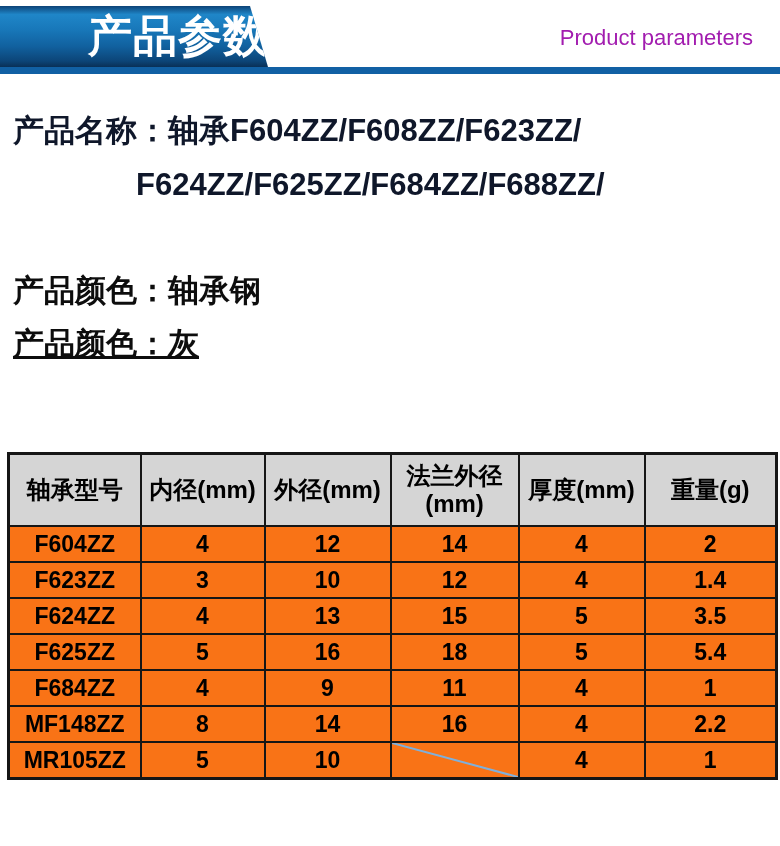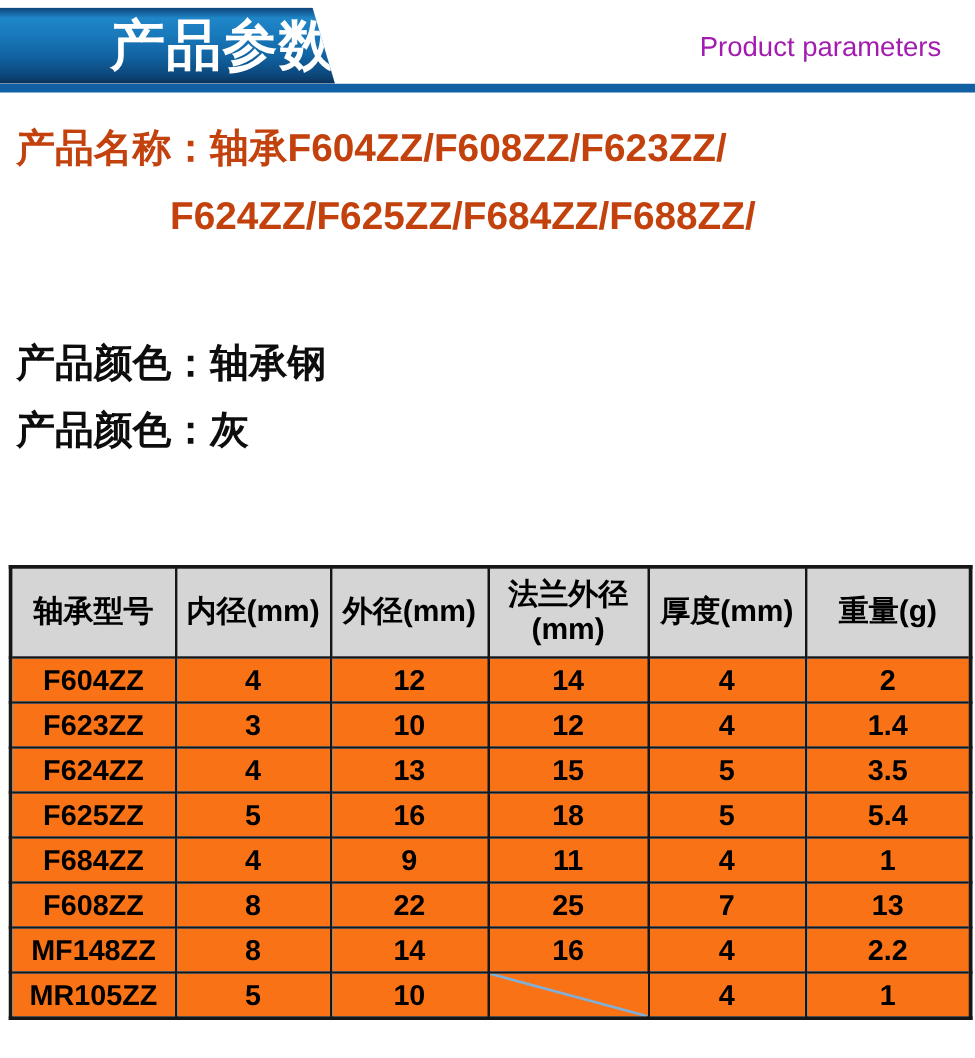--- a/index.html
+++ b/index.html
@@ -26,30 +26,30 @@
     color:#ffffff;font-size:44px;font-weight:bold;
     padding-left:88px;letter-spacing:1px;white-space:nowrap;
   }
   .subtitle{
     position:absolute;top:25px;right:27px;
     font-size:22px;color:#a21caf;white-space:nowrap;
   }
 
   
   .info-name{
-    position:absolute;left:13px;top:92px;
-    font-size:31px;font-weight:600;line-height:54px;color:#c2410c;
+    position:absolute;left:13px;top:104px;
+    font-size:31px;font-weight:600;line-height:54px;color:#0f172a;
   }
   .info-name .cont{padding-left:123px;}
   .info-line{
     position:absolute;left:13px;
     font-size:31px;font-weight:600;color:#0d0d0d;white-space:nowrap;
   }
   .info-material{top:270px;}
-  .info-color{top:323px;}
+  .info-color{top:323px;text-decoration:underline;}
   .info-size{top:376px;}
 
   
   .spec-table{
     position:absolute;left:7px;top:452px;width:768px;
     border-collapse:collapse;table-layout:fixed;text-align:center;
     border:3px solid #161616;
   }
   .spec-table th,.spec-table td{
     border:2px solid #161616;padding:0;vertical-align:middle;
@@ -145,28 +145,20 @@
       </tr>
       <tr>
         <td><span>F684ZZ</span></td>
         <td><span>4</span></td>
         <td><span>9</span></td>
         <td><span>11</span></td>
         <td><span>4</span></td>
         <td><span>1</span></td>
       </tr>
       <tr>
-        <td><span>F608ZZ</span></td>
-        <td><span>8</span></td>
-        <td><span>22</span></td>
-        <td><span>25</span></td>
-        <td><span>7</span></td>
-        <td><span>13</span></td>
-      </tr>
-      <tr>
         <td><span>MF148ZZ</span></td>
         <td><span>8</span></td>
         <td><span>14</span></td>
         <td><span>16</span></td>
         <td><span>4</span></td>
         <td><span>2.2</span></td>
       </tr>
       <tr>
         <td><span>MR105ZZ</span></td>
         <td><span>5</span></td>

